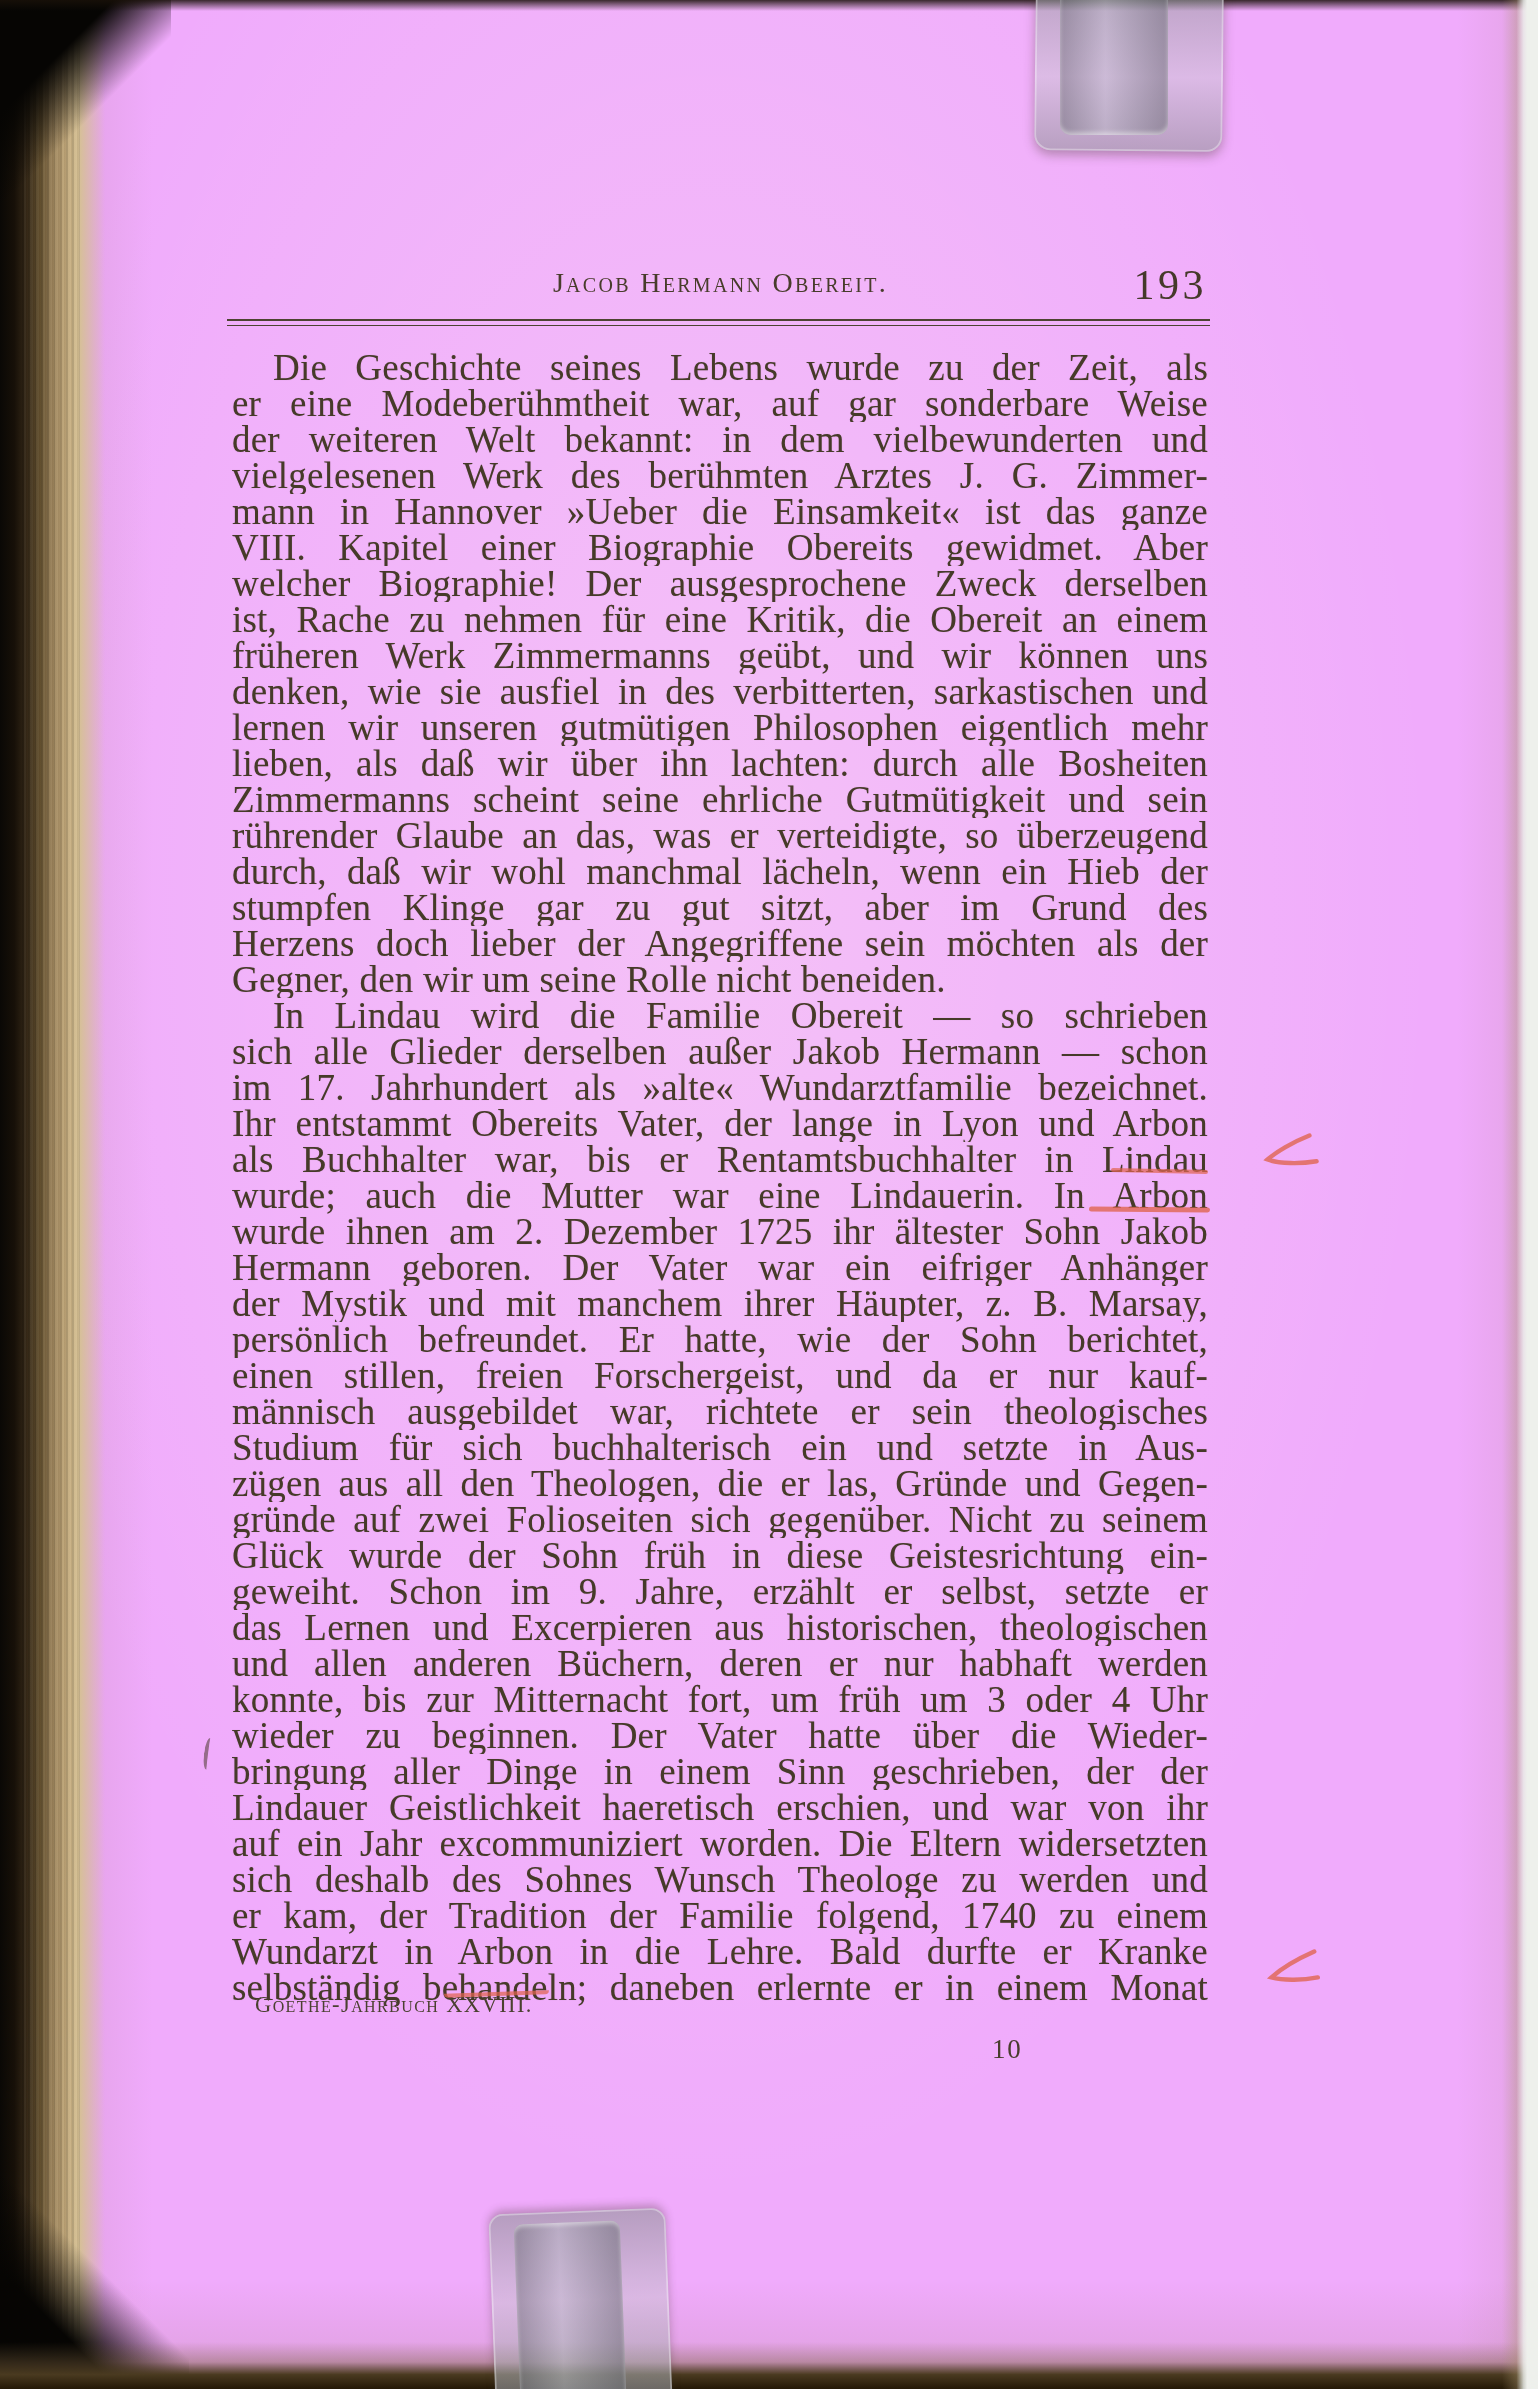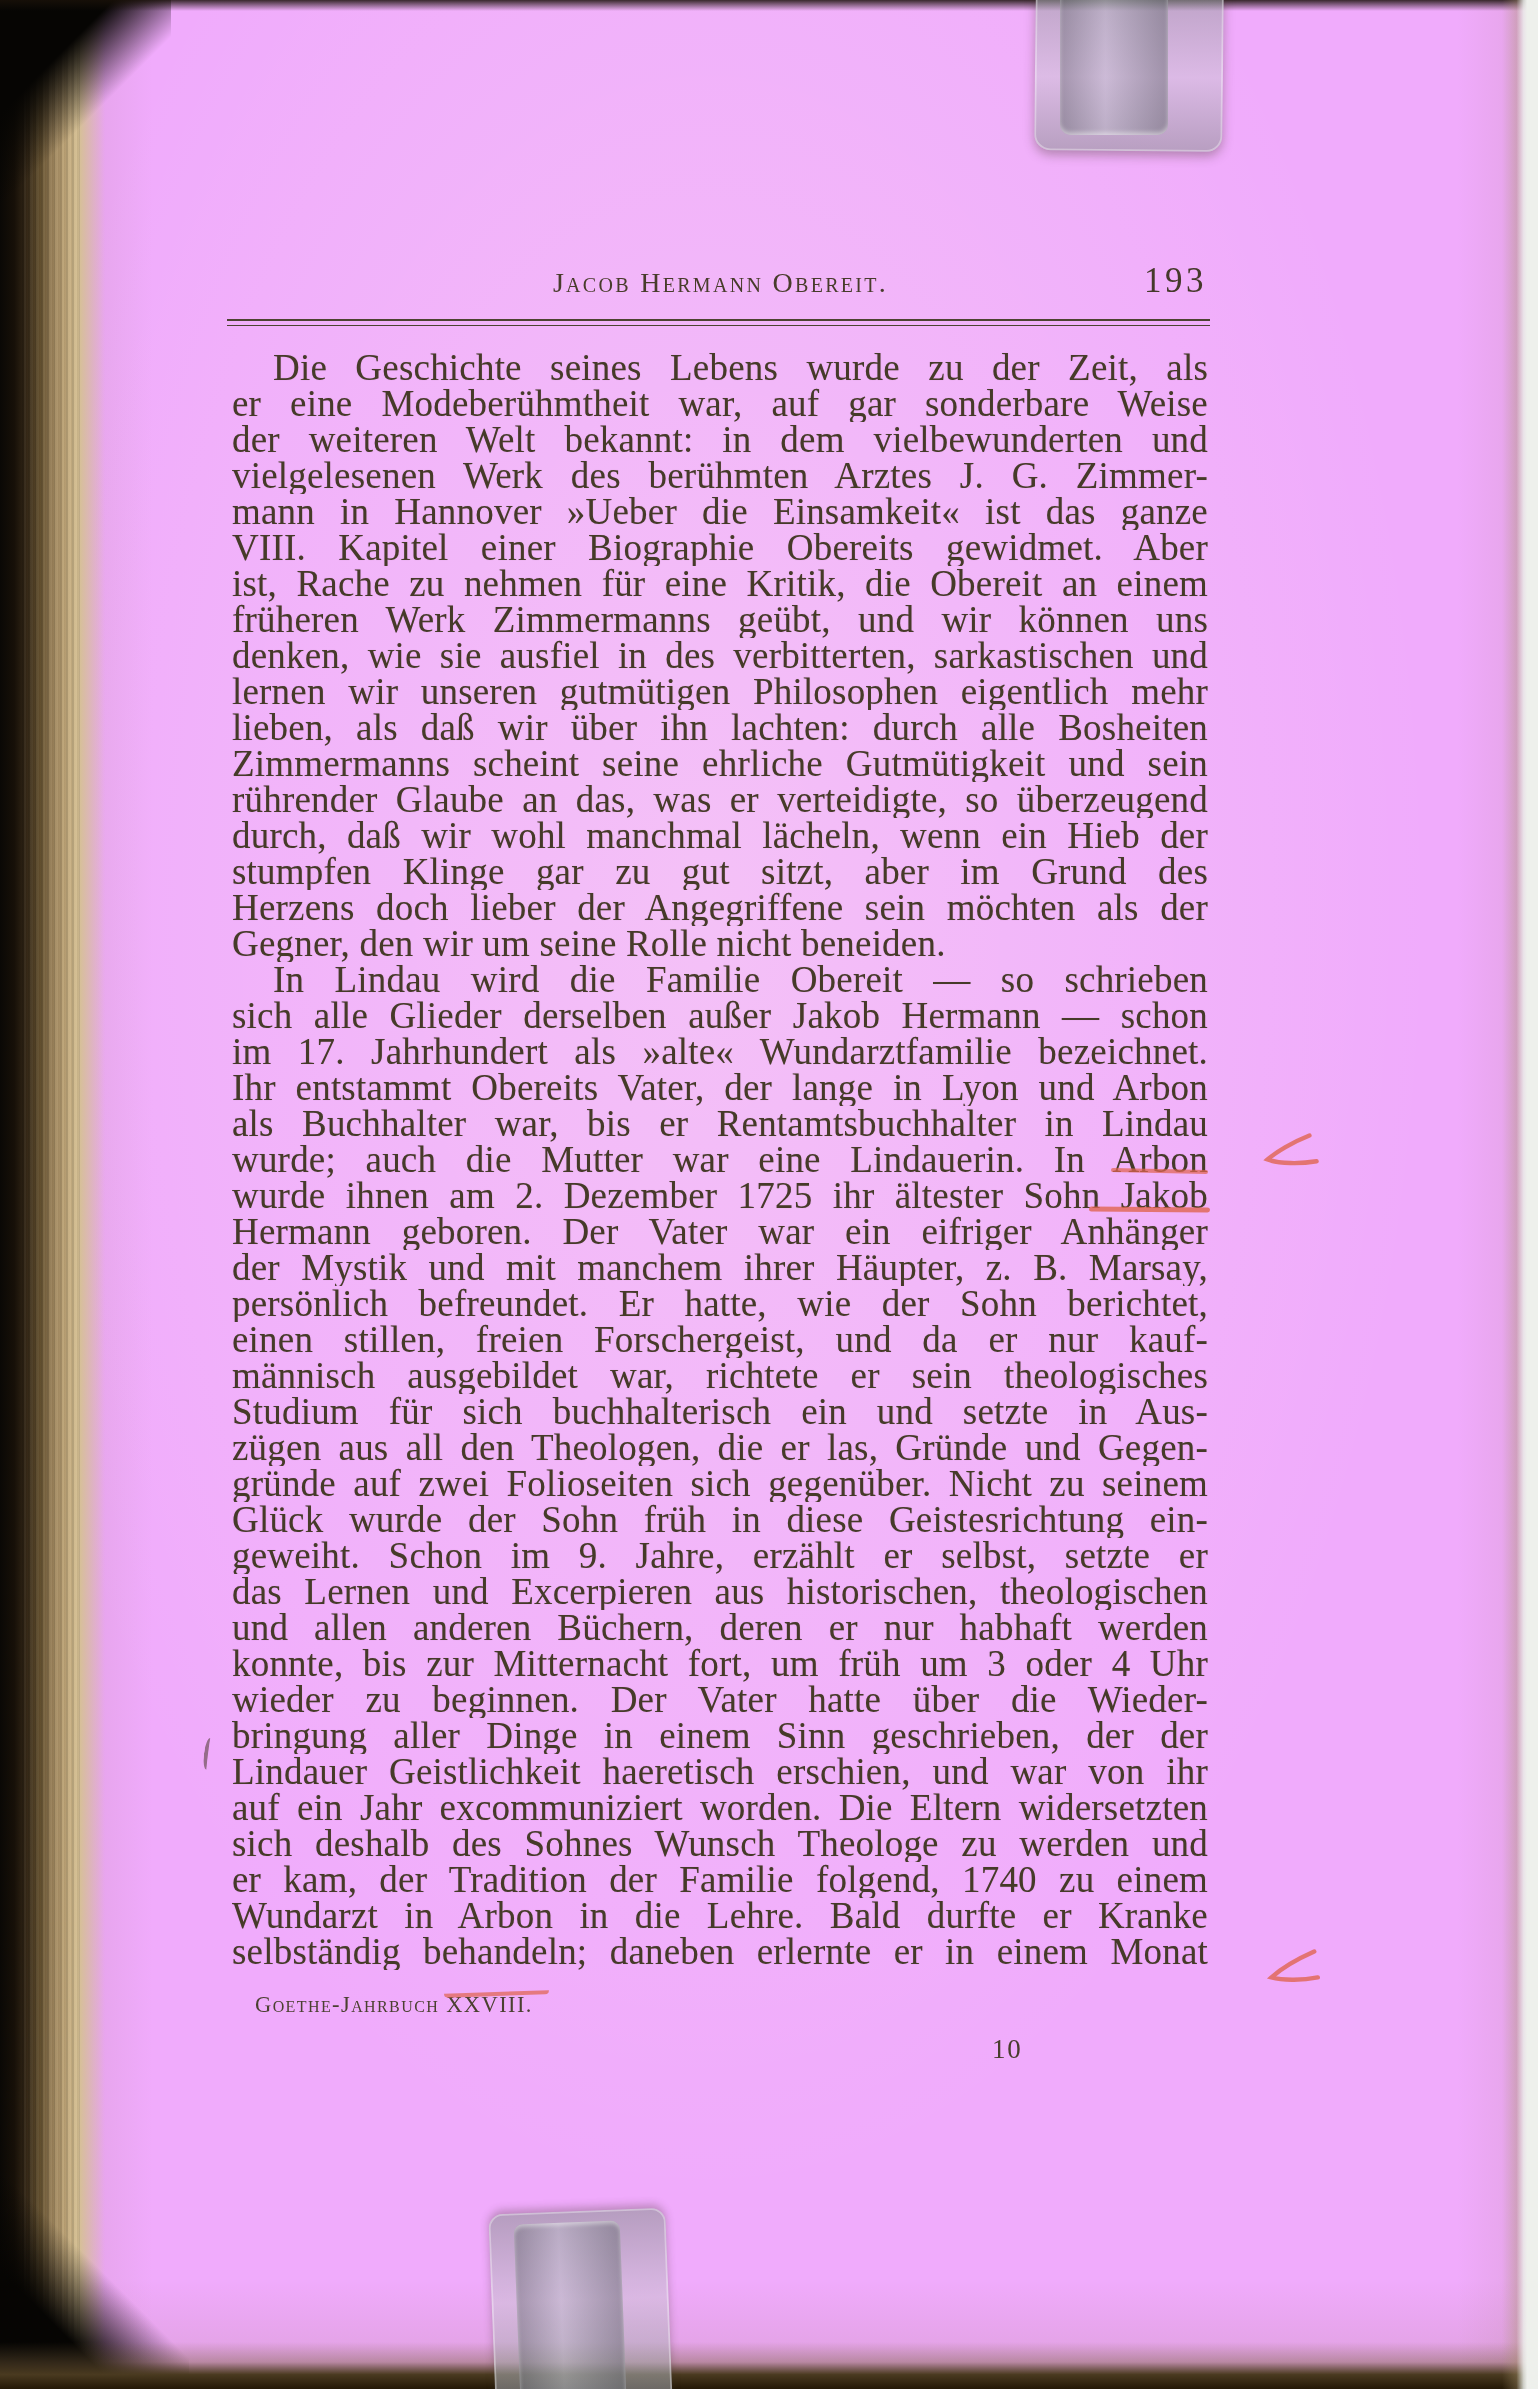--- a/index.html
+++ b/index.html
@@ -49,21 +49,21 @@
     position:absolute; top:0; right:0; bottom:0; width:36px;
     background:linear-gradient(270deg, #eef0ec 0 10.8px, rgba(235,238,233,.85) 14.4px, rgba(170,150,110,.35) 21.6px, rgba(170,150,110,0) 36px);
   }
 
   
   .running-head { position:absolute; left:232px; top:265px; width:977px; height:43px; }
   .running-title {
     position:absolute; left:50%; top:1.8px; transform:translateX(-50%);
     font-variant:small-caps; font-size:28px; letter-spacing:2.3px; color:#483c2b; white-space:nowrap;
   }
-  .page-number { position:absolute; right:1.8px; top:-3.6px; font-size:35px; letter-spacing:3.6px; color:#45392a;font-family:Liberation Serif, serif; }
+  .page-number { position:absolute; right:1.8px; top:-3.6px; font-size:42px; letter-spacing:3.6px; color:#45392a;font-family:Liberation Serif, serif; }
   .double-rule { position:absolute; left:227px; top:319px; width:983px; border-top:2.7px solid #4d4331; }
   .double-rule::after { content:""; display:block; margin-top:3.6px; border-top:1.8px solid #4d4331; }
 
   
   .textblock {
     position:absolute; left:232px; top:350px; width:976px;
     font-size:37px; line-height:36px; color:#463a29;
     text-shadow:0 0 0.9px rgba(70,58,41,.25); letter-spacing:0.2px;
   }
   .line { text-align:justify; text-align-last:justify; height:36px; overflow:hidden; }
@@ -143,20 +143,21 @@
   <div class="double-rule"></div>
 
   <div class="textblock">
     <div class="para para1">
         <div class="line">Die Geschichte seines Lebens wurde zu der Zeit, als</div>
         <div class="line">er eine Modeberühmtheit war, auf gar sonderbare Weise</div>
         <div class="line">der weiteren Welt bekannt: in dem vielbewunderten und</div>
         <div class="line">vielgelesenen Werk des berühmten Arztes J. G. Zimmer-</div>
         <div class="line">mann in Hannover »Ueber die Einsamkeit« ist das ganze</div>
         <div class="line">VIII. Kapitel einer Biographie Obereits gewidmet. Aber</div>
+        <div class="line">welcher Biographie! Der ausgesprochene Zweck derselben</div>
         <div class="line">ist, Rache zu nehmen für eine Kritik, die Obereit an einem</div>
         <div class="line">früheren Werk Zimmermanns geübt, und wir können uns</div>
         <div class="line">denken, wie sie ausfiel in des verbitterten, sarkastischen und</div>
         <div class="line">lernen wir unseren gutmütigen Philosophen eigentlich mehr</div>
         <div class="line">lieben, als daß wir über ihn lachten: durch alle Bosheiten</div>
         <div class="line">Zimmermanns scheint seine ehrliche Gutmütigkeit und sein</div>
         <div class="line">rührender Glaube an das, was er verteidigte, so überzeugend</div>
         <div class="line">durch, daß wir wohl manchmal lächeln, wenn ein Hieb der</div>
         <div class="line">stumpfen Klinge gar zu gut sitzt, aber im Grund des</div>
         <div class="line">Herzens doch lieber der Angegriffene sein möchten als der</div>

